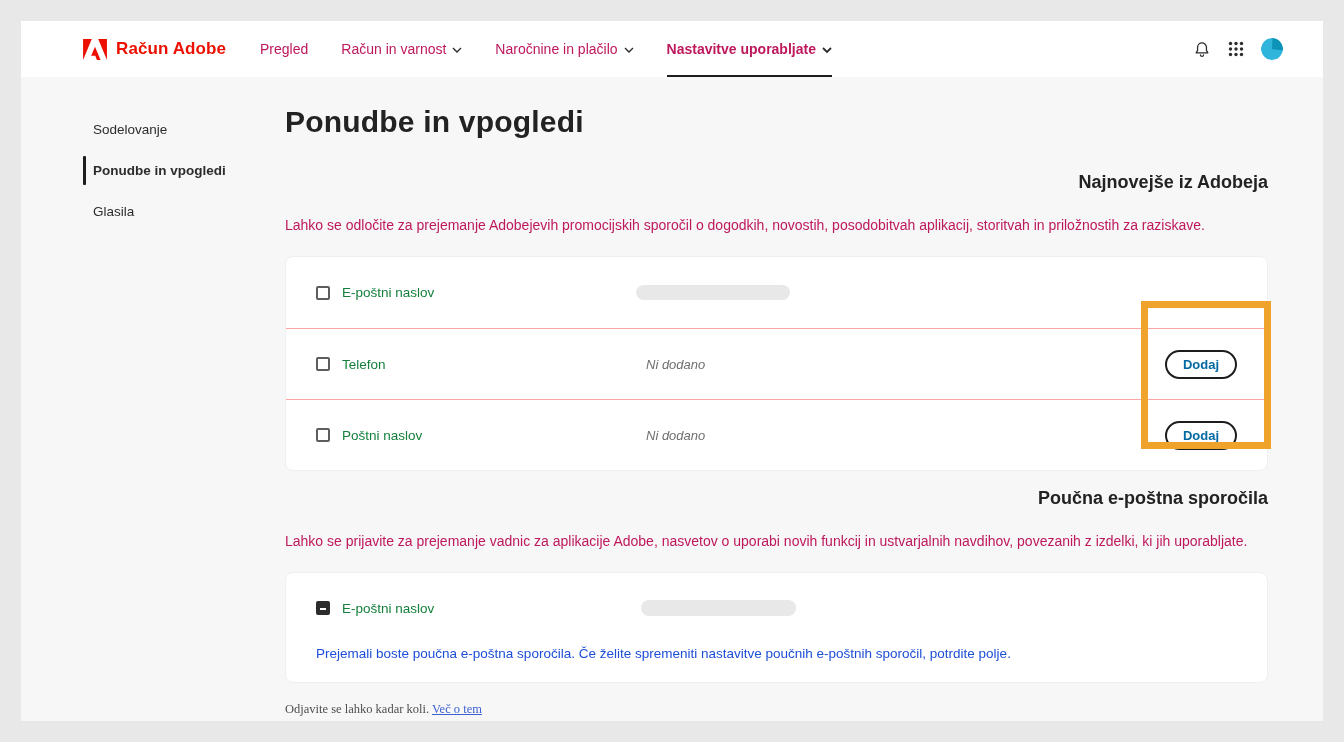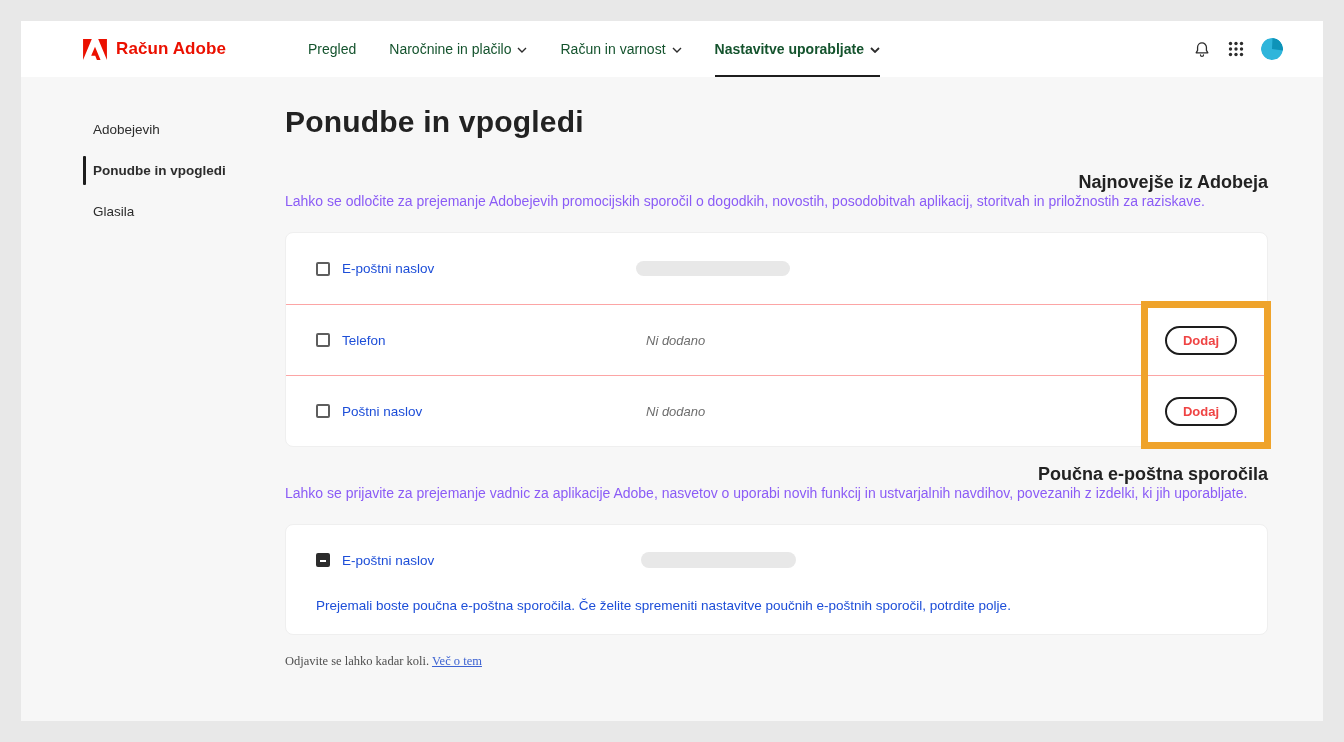--- a/index.html
+++ b/index.html
@@ -14,31 +14,31 @@
   }
   .page {
     position:absolute; left:21px; top:21px;
     width:1302px; height:700px;
     background:#F7F7F7; overflow:hidden;
   }
 
   
   .header {
     height:56px; background:#FFFFFF;
-    display:flex; align-items:stretch;gap:48px;
+    display:flex; align-items:stretch;
   }
   .brand {
     display:flex; align-items:center; gap:9px;
     margin-left:62px; cursor:pointer;
   }
   .brand-text { color:#EB1000; font-weight:700; font-size:17px; letter-spacing:.1px; white-space:nowrap; }
   .nav { display:flex; margin-left:34px; }
   .nav-item {
     position:relative; display:flex; align-items:center; gap:6px;
-    font-size:14px; color:#14532d; cursor:pointer;
+    font-size:14px; color:#be185d; cursor:pointer;
     margin-right:33px; white-space:nowrap;
   }
   .nav-item.active { font-weight:700; }
   .nav-item.active::after {
     content:""; position:absolute; left:0; right:0; bottom:0;
     height:2.5px; background:#1D1D1D;
   }
   .chev { display:flex; align-items:center; margin-top:1px; }
   .header-right {
     margin-left:auto; margin-right:40px;
@@ -56,21 +56,21 @@
   .side-item.active { font-weight:700; }
   .side-item.active::before {
     content:""; position:absolute; left:0; top:5px; bottom:5px;
     width:3px; background:#1D1D1D; border-radius:1px;
   }
 
   
   .main { position:absolute; left:264px; top:56px; width:983px; }
   .page-title { margin-top:26px; font-size:30px; line-height:38px; font-weight:800; letter-spacing:.2px; color:#222; }
   .section-heading { margin-top:31px; font-size:18px; font-weight:700; color:#222;text-align:right; }
-  .section-desc { margin-top:0; font-size:14px; line-height:17px; color:#8b5cf6; }
+  .section-desc { margin-top:24px; font-size:14px; line-height:17px; color:#be185d; }
 
   .card {
     margin-top:22px; background:#FFFFFF;
     border:1.5px solid #EFEFEF; border-radius:8px;
     width:983px; overflow:hidden;
   }
   .card-row {
     position:relative; display:flex; align-items:center;
     height:71px; padding:0 30px;
   }
@@ -78,28 +78,28 @@
   .checkbox {
     width:14px; height:14px; flex:0 0 14px;
     border:2px solid #5E5E5E; border-radius:2px; background:#FFF; cursor:pointer;
   }
   .checkbox.indeterminate {
     position:relative; background:#2C2C2C; border-color:#2C2C2C;
   }
   .checkbox.indeterminate::after {
     content:""; position:absolute; left:2px; right:2px; top:4.5px; height:2.4px; background:#FFF;
   }
-  .row-label { margin-left:12px; font-size:13.5px; color:#1d4ed8; white-space:nowrap; }
+  .row-label { margin-left:12px; font-size:13.5px; color:#15803d; white-space:nowrap; }
   .row-value { position:absolute; left:350px; display:flex; align-items:flex-start; }
   .redacted-pill { width:154px; height:15px; border-radius:8px; background:#E8E8E8; }
   .muted-value { font-size:13px; font-style:italic; color:#6E6E6E; padding-left:10px; }
   .pill-button {
     margin-left:auto; height:29px; padding:0 16px;
     border:2px solid #1D1D1D; border-radius:15px; background:#FFF;
-    font-family:inherit; font-size:13px; font-weight:700; color:#ef4444;
+    font-family:inherit; font-size:13px; font-weight:700; color:#0369a1;
     cursor:pointer; white-space:nowrap;
   }
 
   .card.single { height:111px; padding:26px 30px 0; }
   .card-row-flat { display:flex; align-items:center; position:relative; height:18px; }
   .card-note { margin-top:29px; font-size:13.5px; color:#1d4ed8; }
 
   .footer-note { margin-top:19px; font-size:12.5px; color:#4E4E4E;font-family:Liberation Serif, serif; }
   .footer-link { color:#3D63D2; text-decoration:underline; cursor:pointer; }
 
@@ -122,29 +122,29 @@
         </svg>
       </span>
       <span class="brand-text">Račun Adobe</span>
     </div>
 
     <div class="nav">
       <div class="nav-item">
         <span>Pregled</span>
       </div>
       <div class="nav-item">
-        <span>Naročnine in plačilo</span>
+        <span>Račun in varnost</span>
         <span class="chev">
           <svg width="10" height="6" viewBox="0 0 10 6">
               <polyline points="1,1 5,5 9,1" fill="none" stroke="#2C2C2C" stroke-width="1.4"></polyline>
             </svg>
         </span>
       </div>
       <div class="nav-item">
-        <span>Račun in varnost</span>
+        <span>Naročnine in plačilo</span>
         <span class="chev">
           <svg width="10" height="6" viewBox="0 0 10 6">
               <polyline points="1,1 5,5 9,1" fill="none" stroke="#2C2C2C" stroke-width="1.4"></polyline>
             </svg>
         </span>
       </div>
       <div class="nav-item active">
         <span>Nastavitve uporabljate</span>
         <span class="chev">
           <svg width="10" height="6" viewBox="0 0 10 6">
@@ -180,21 +180,21 @@
             <circle cx="11" cy="11" r="11" fill="#2FB5DB"></circle>
             <path d="M11 11 L11.5 0.1 A11 11 0 0 1 21.9 12.5 Z" fill="#0E93B8"></path>
           </svg>
         </span>
       </button>
     </div>
   </div>
 
   <div class="sidebar">
     <div class="side-item">
-      <span>Adobejevih</span>
+      <span>Sodelovanje</span>
     </div>
     <div class="side-item active">
       <span>Ponudbe in vpogledi</span>
     </div>
     <div class="side-item">
       <span>Glasila</span>
     </div>
   </div>
 
   <div class="main">

